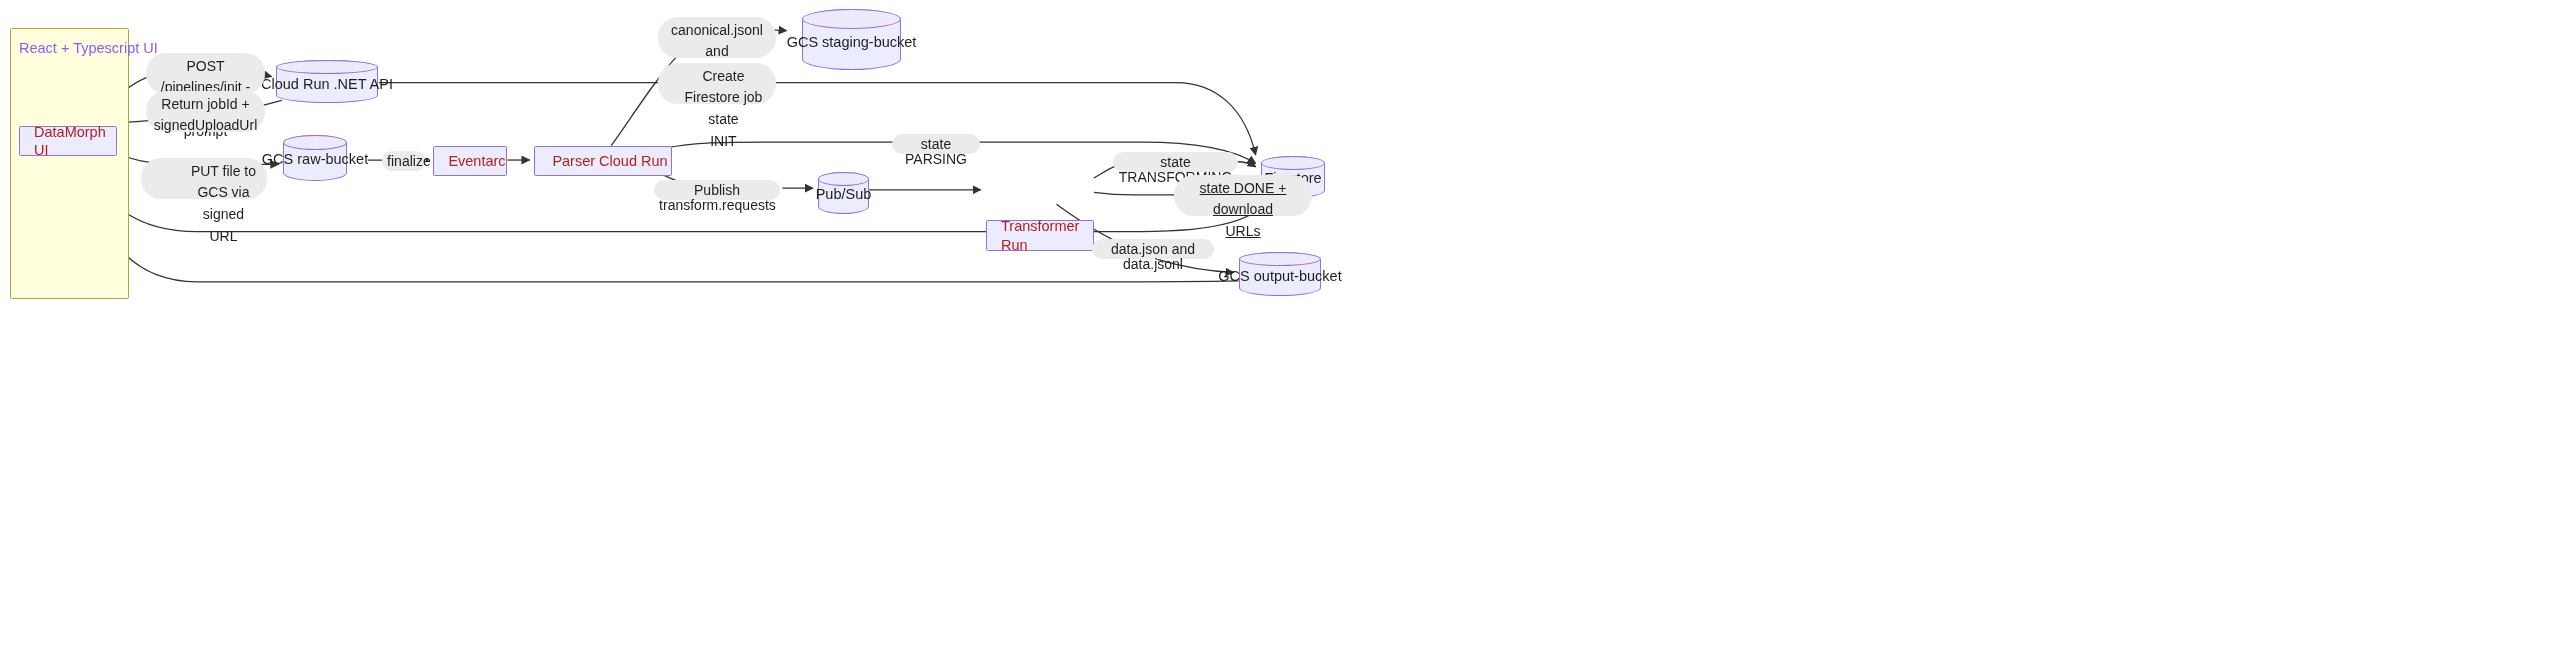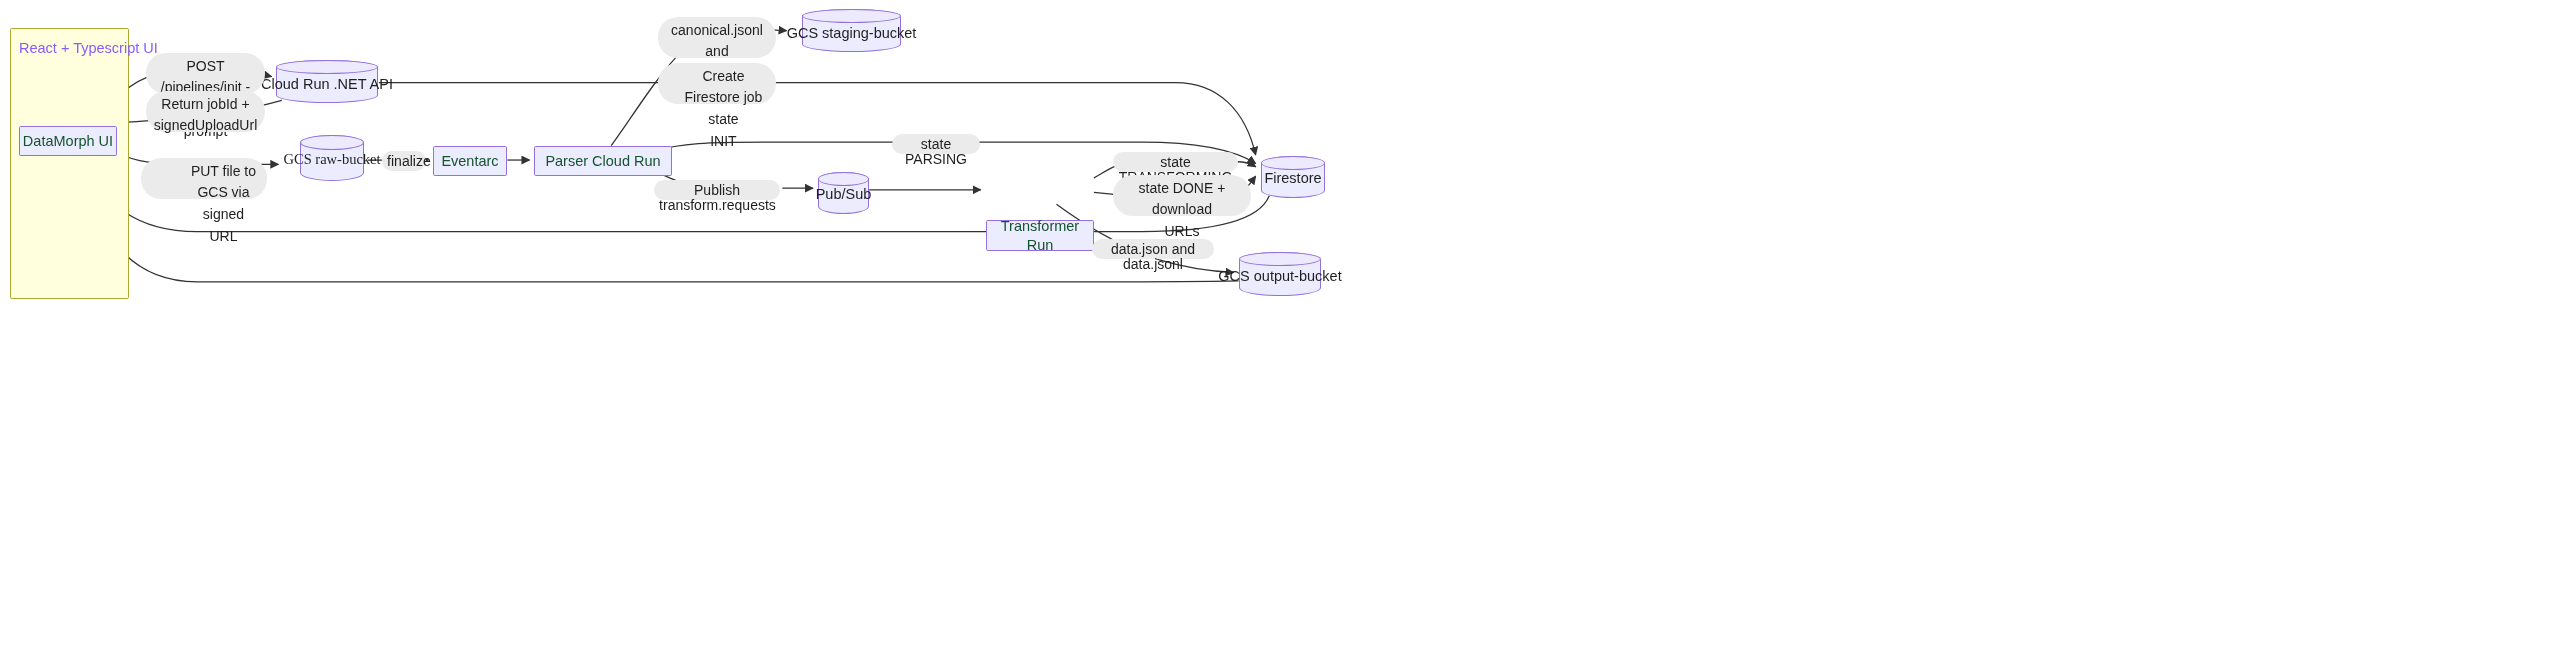--- a/index.html
+++ b/index.html
@@ -26,25 +26,25 @@
     width: 2576px;
     height: 664px;
     pointer-events: none;
   }
   .node {
     position: absolute;
     box-sizing: border-box;
     display: flex;
     align-items: center;
     justify-content: center;
-    text-align: center;
     font-size: 14.5px;
     line-height: 1.25;
-    color: #14532d;
+    color: #b91c1c;
     z-index: 3;
+    padding-left: 14px;
   }
   
   .node-rect {
     background: #ececff;
     border: 1.1px solid #9370db;
     border-radius: 1.7px;
   }
   
   .node-cyl {
     background: #ececff;
@@ -160,33 +160,33 @@
   <div class="cluster-title" style="left:19px; top:40px;">React + Typescript UI</div>
 
   <div class="node node-rect" style="left:19px; top:126px; width:98px; height:30px;">
     <span>DataMorph UI</span>
   </div>
 
   <div class="node-cyl" style="left:276px; top:60px; width:102px; height:43px;">
     <span class="cyl-text">Cloud Run .NET API</span>
   </div>
 
-  <div class="node-cyl" style="left:300px; top:135px; width:64px; height:46px;font-family:Liberation Serif, serif;">
+  <div class="node-cyl" style="left:283px; top:135px; width:64px; height:46px;">
     <span class="cyl-text">GCS raw-bucket</span>
   </div>
 
   <div class="node node-rect" style="left:433px; top:146px; width:74px; height:30px;">
     <span>Eventarc</span>
   </div>
 
   <div class="node node-rect" style="left:534px; top:146px; width:138px; height:30px;">
     <span>Parser Cloud Run</span>
   </div>
 
-  <div class="node-cyl" style="left:802px; top:9.4px; width:99px; height:43px;">
+  <div class="node-cyl" style="left:802px; top:9.4px; width:99px; height:61px;">
     <span class="cyl-text">GCS staging-bucket</span>
   </div>
 
   <div class="node-cyl" style="left:818px; top:172px; width:51px; height:42px;">
     <span class="cyl-text">Pub/Sub</span>
   </div>
 
   <div class="node node-rect" style="left:986px; top:174px; width:108px; height:31px;margin-top:46px;">
     <span>Transformer Run</span>
   </div>
@@ -215,19 +215,19 @@
 
   <div class="edge-label" style="left:658px; top:63px; width:118px; height:41px;padding-left:18px;">Create Firestore job state
 INIT</div>
 
   <div class="edge-label" style="left:892px; top:134px; width:88px; height:20.4px; line-height:15.3px;">state PARSING</div>
 
   <div class="edge-label" style="left:654px; top:180px; width:126px; height:20.4px; line-height:15.3px;">Publish transform.requests</div>
 
   <div class="edge-label" style="left:1113px; top:152px; width:125px; height:20.4px; line-height:15.3px;">state TRANSFORMING</div>
 
-  <div class="edge-label" style="left:1113px; top:175px; width:138px; height:41px;">state DONE + download
+  <div class="edge-label" style="left:1174px; top:175px; width:138px; height:41px;text-decoration:underline;">state DONE + download
 URLs</div>
 
   <div class="edge-label" style="left:1092px; top:239px; width:122px; height:20.4px; line-height:15.3px;">data.json and data.jsonl</div>
 
 </div>
 
 
 </body></html>

